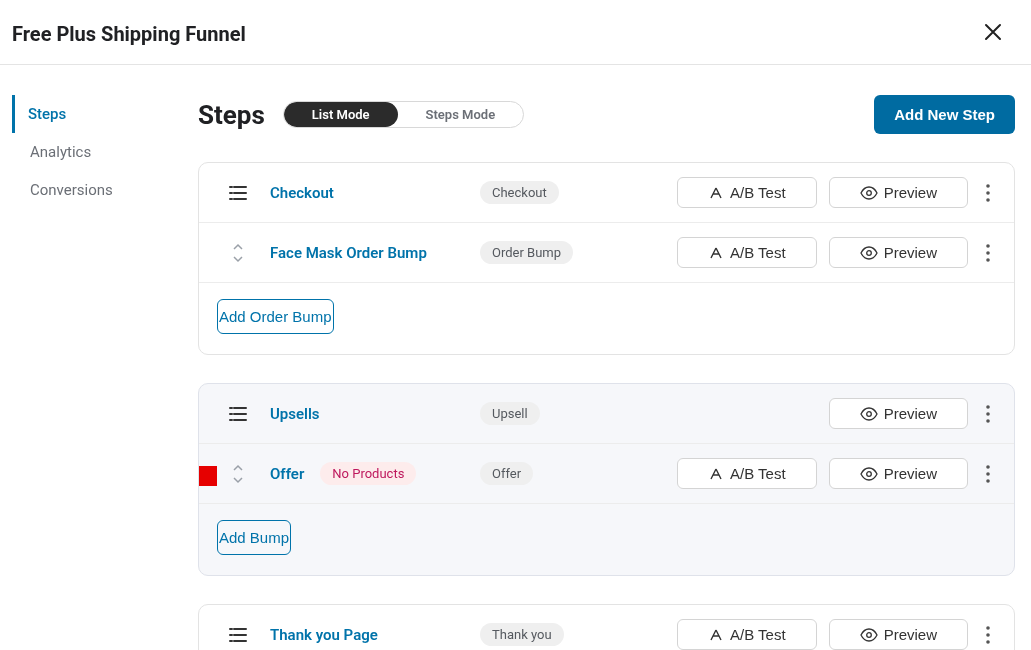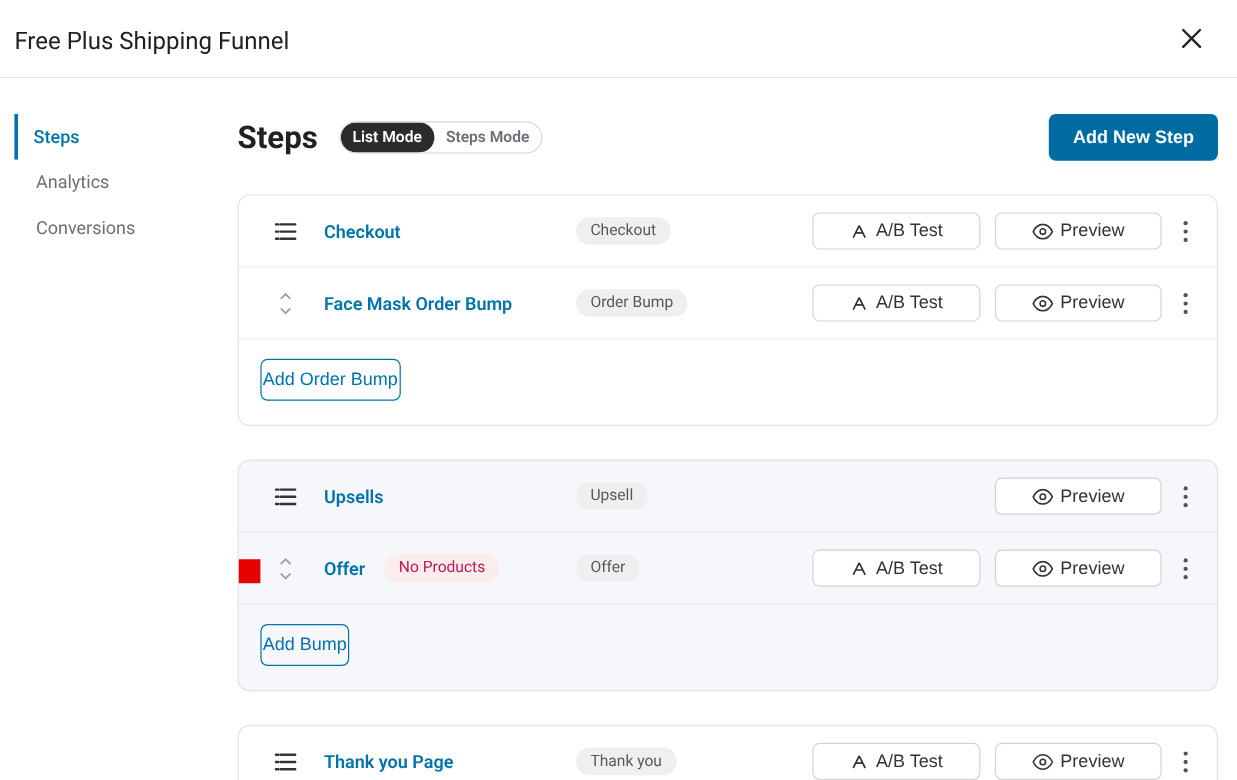--- a/index.html
+++ b/index.html
@@ -13,21 +13,21 @@
   }
   .topbar {
     display: flex;
     align-items: center;
     justify-content: space-between;
     padding: 18px 20px 14px 12px;
     border-bottom: 1px solid #e4e4e4;
   }
   .page-title {
     font-size: 20px;
-    font-weight: 400;
+    font-weight: 700;
   }
   .close-x {
     font-size: 24px;
     line-height: 1;
     cursor: pointer;
     padding: 4px 8px;
     font-weight: 300;
   }
   .layout {
     display: flex;
@@ -73,21 +73,21 @@
     font-weight: 700;
   }
   .mode-group {
     display: inline-flex;
     border: 1px solid #d8d8d8;
     border-radius: 20px;
     overflow: hidden;
     background: #fff;
   }
   .mode-pill {
-    padding: 5px 10px;
+    padding: 5px 28px;
     font-size: 13px;
     font-weight: 600;
     cursor: pointer;
     color: #6b6f76;
   }
   .mode-pill.active {
     background: #2b2b2b;
     color: #fff;
     border-radius: 20px;
   }

